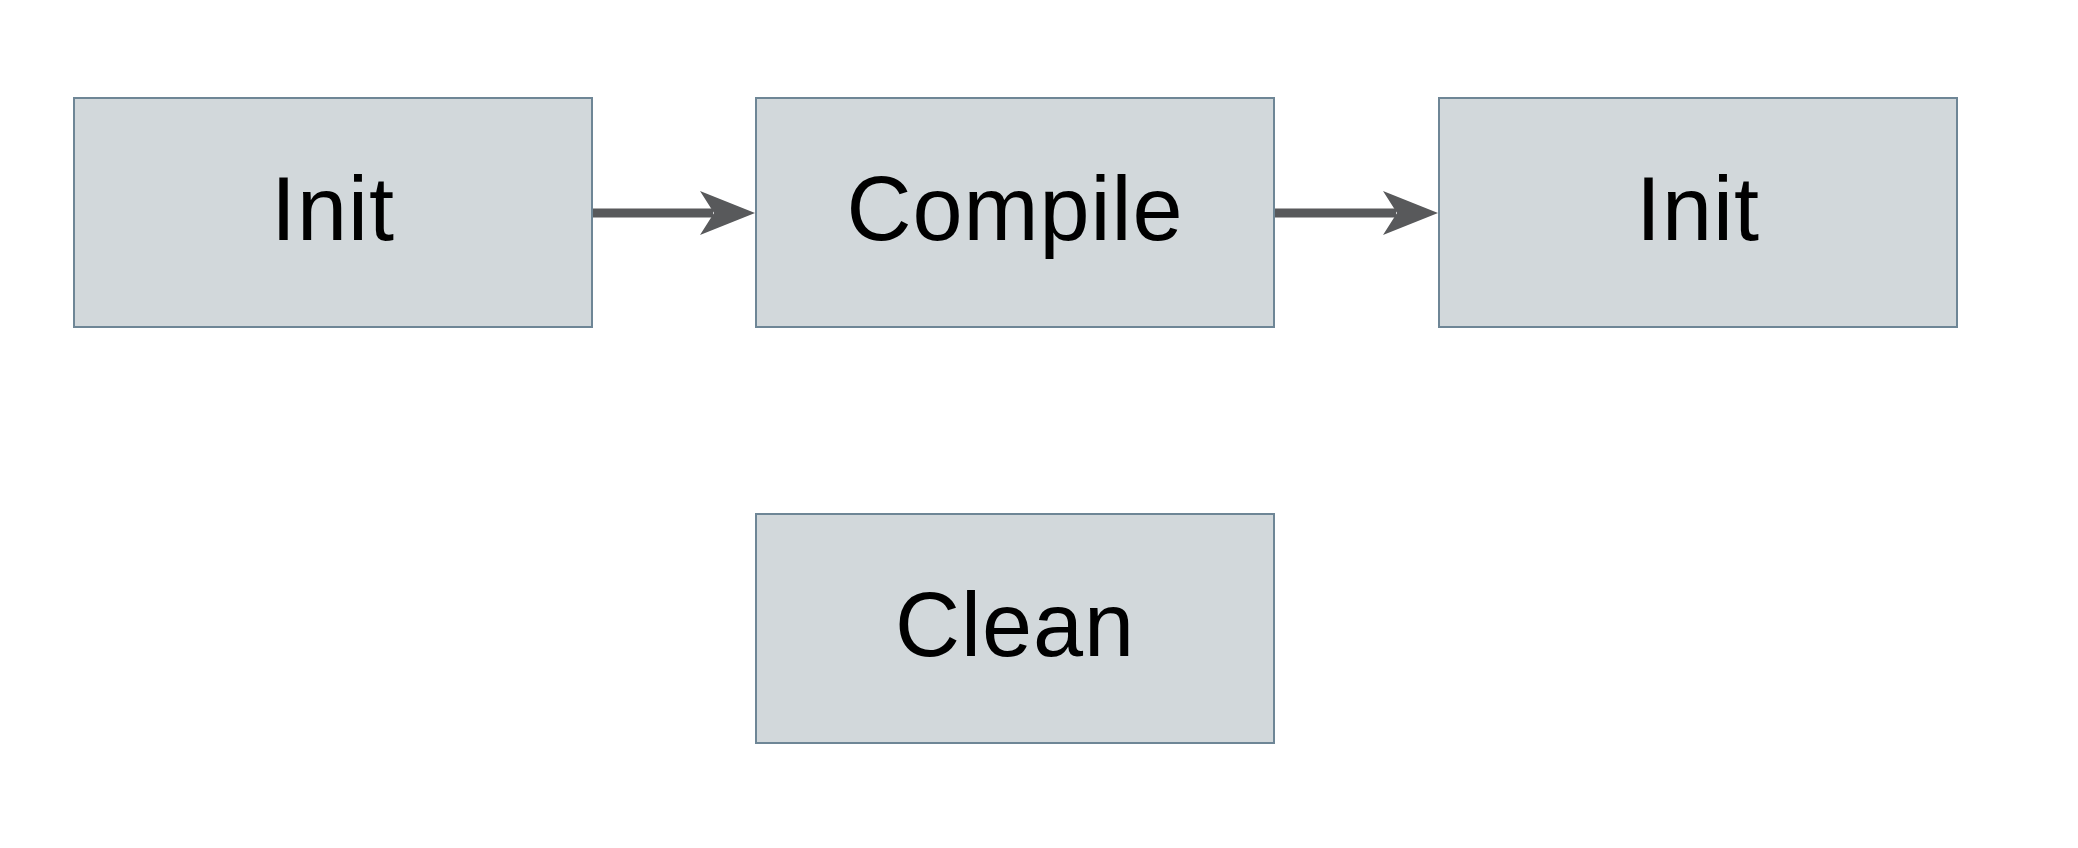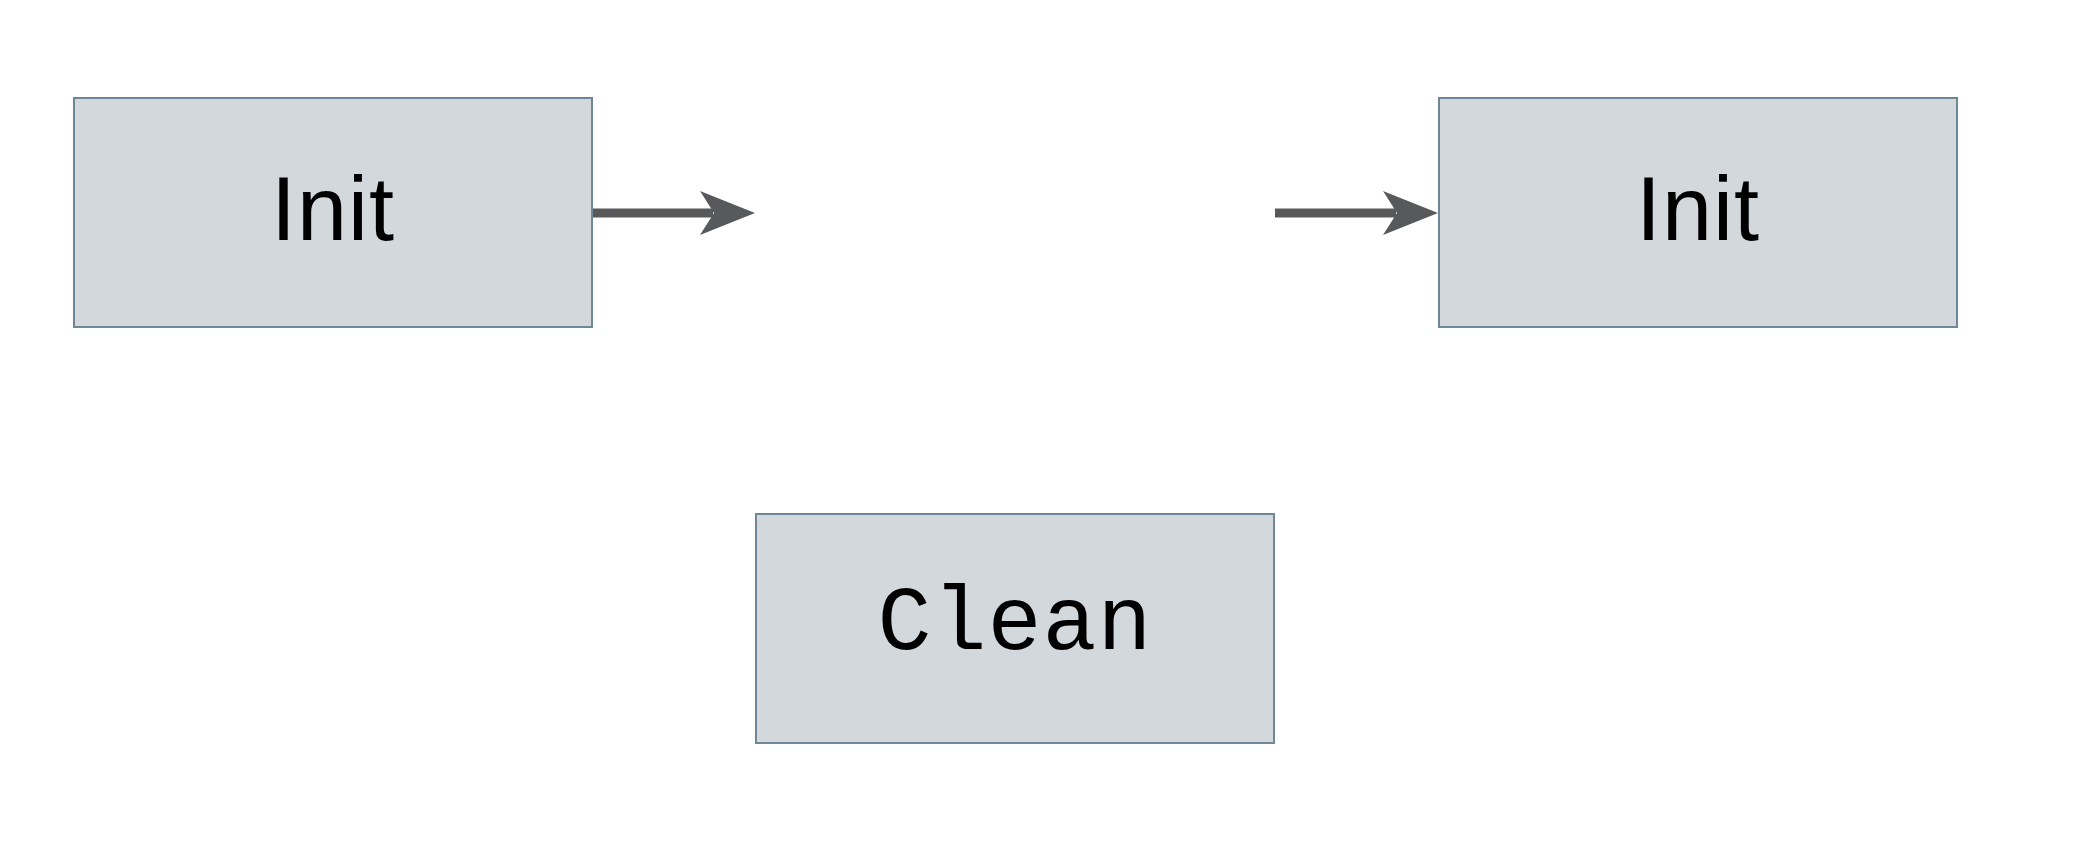--- a/index.html
+++ b/index.html
@@ -31,21 +31,21 @@
     line-height: 1;
     color: var(--text, #000000);
     letter-spacing: 1px;
     white-space: nowrap;
     
     transform: translateY(-4px);
   }
   .node-dist    { left: 73px;   top: 97px;  }
   .node-compile { left: 755px;  top: 97px;  }
   .node-init    { left: 1438px; top: 97px; text-align: center;  }
-  .node-clean   { left: 755px;  top: 513px; font-family: Liberation Mono, monospace; }
+  .node-clean   { left: 755px;  top: 513px; }
 
   .edge {
     position: absolute;
     top: 187px;
     height: 52px;
   }
   .edge-dist-compile  { left: 593px;  width: 162px; }
   .edge-compile-init  { left: 1275px; width: 163px; }
 
   .edge svg { display: block; width: 100%; height: 100%; }
@@ -61,20 +61,23 @@
     <span class="node-label">Init</span>
   </div>
 
   <div class="edge edge-dist-compile">
     <svg viewBox="0 0 162 52" preserveAspectRatio="none">
       <line x1="0" y1="26" x2="120" y2="26"></line>
       <path d="M 162 26 L 107 4 L 121 26 L 107 48 Z"></path>
     </svg>
   </div>
 
+  <div class="node node-compile">
+    <span class="node-label">Compile</span>
+  </div>
 
   <div class="edge edge-compile-init">
     <svg viewBox="0 0 163 52" preserveAspectRatio="none">
       <line x1="0" y1="26" x2="121" y2="26"></line>
       <path d="M 163 26 L 108 4 L 122 26 L 108 48 Z"></path>
     </svg>
   </div>
 
   <div class="node node-init">
     <span class="node-label">Init</span>

